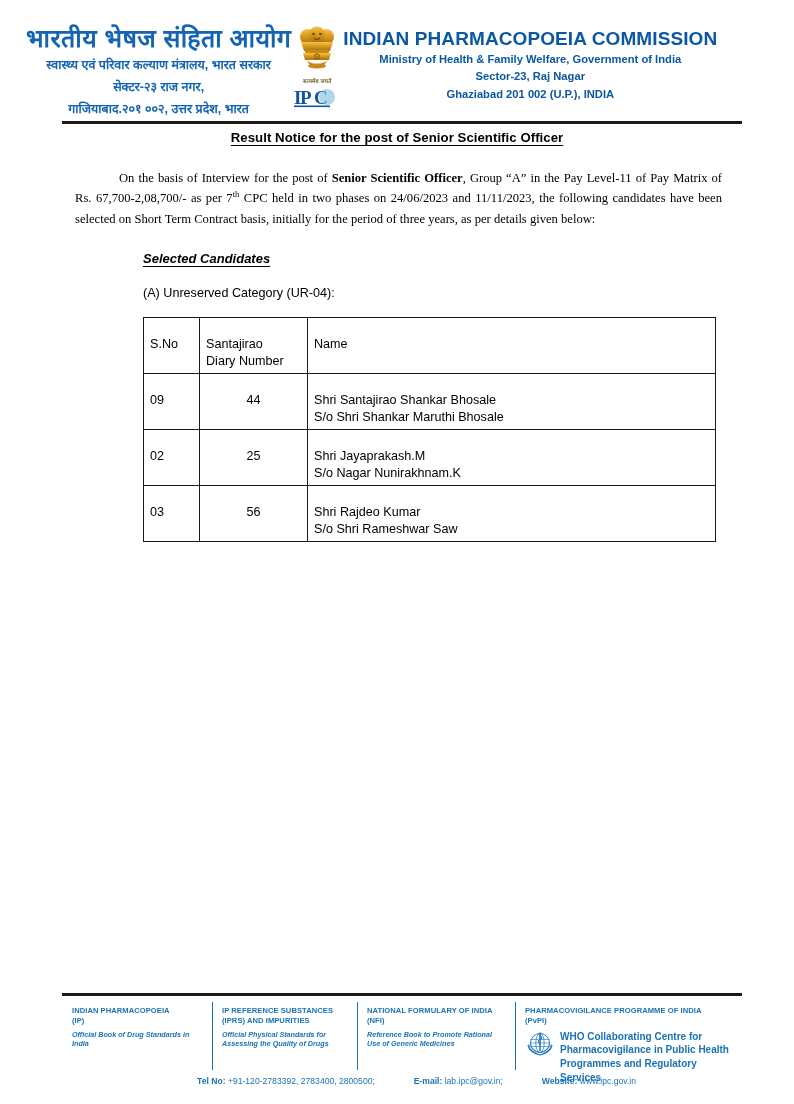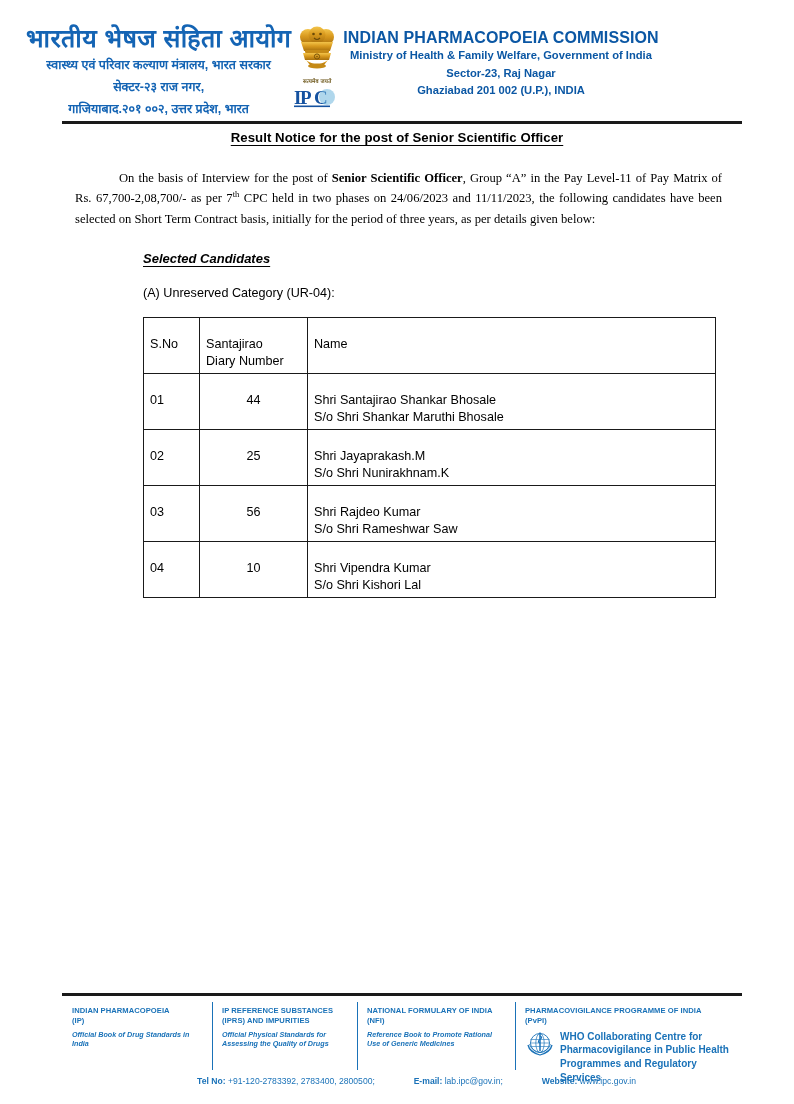--- a/index.html
+++ b/index.html
@@ -73,21 +73,21 @@
   }
 
   .header-english {
     flex: 1;
     padding-top: 28px;
     padding-right: 24px;
     text-align: center;
     color: #0b57a4;
   }
   .eng-title {
-    font-size: 16px;
+    font-size: 19px;
     font-weight: bold;
     letter-spacing: 0.1px;
     line-height: 1.2;
     white-space: nowrap;
   }
   .eng-line {
     font-size: 11.2px;
     font-weight: bold;
     line-height: 1.55;
     white-space: nowrap;
@@ -326,49 +326,41 @@
         <th class="col-sno">S.No</th>
         <th class="col-diary">
           <span class="name-main">Santajirao</span>
           <span class="name-sub">Diary Number</span>
         </th>
         <th class="col-name">Name</th>
       </tr>
     </thead>
     <tbody>
       <tr>
-        <td class="col-sno">01</td>
+        <td class="col-sno">09</td>
         <td class="col-diary">44</td>
         <td class="col-name">
           <span class="name-main">Shri Santajirao Shankar Bhosale</span>
           <span class="name-sub">S/o Shri Shankar Maruthi Bhosale</span>
         </td>
       </tr>
       <tr>
         <td class="col-sno">02</td>
         <td class="col-diary">25</td>
         <td class="col-name">
           <span class="name-main">Shri Jayaprakash.M</span>
-          <span class="name-sub">S/o Shri Nunirakhnam.K</span>
+          <span class="name-sub">S/o Nagar Nunirakhnam.K</span>
         </td>
       </tr>
       <tr>
         <td class="col-sno">03</td>
         <td class="col-diary">56</td>
         <td class="col-name">
           <span class="name-main">Shri Rajdeo Kumar</span>
           <span class="name-sub">S/o Shri Rameshwar Saw</span>
-        </td>
-      </tr>
-      <tr>
-        <td class="col-sno">04</td>
-        <td class="col-diary">10</td>
-        <td class="col-name">
-          <span class="name-main">Shri Vipendra Kumar</span>
-          <span class="name-sub">S/o Shri Kishori Lal</span>
         </td>
       </tr>
     </tbody>
   </table>
 
 
 </div>
 
 <div class="footer-rule"></div>
 

